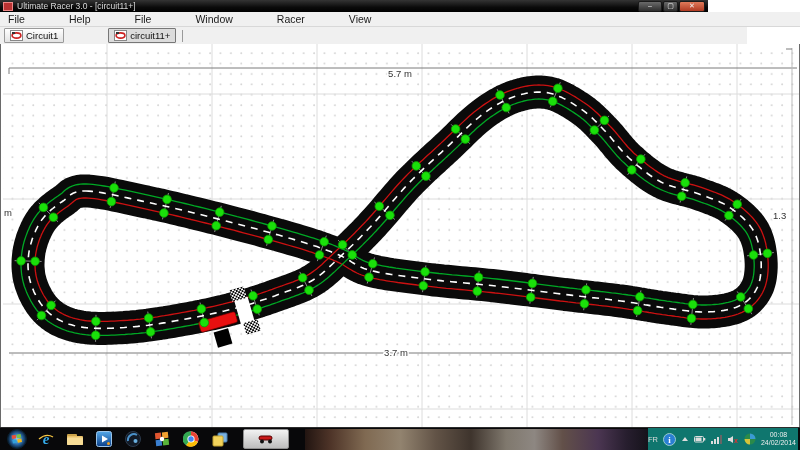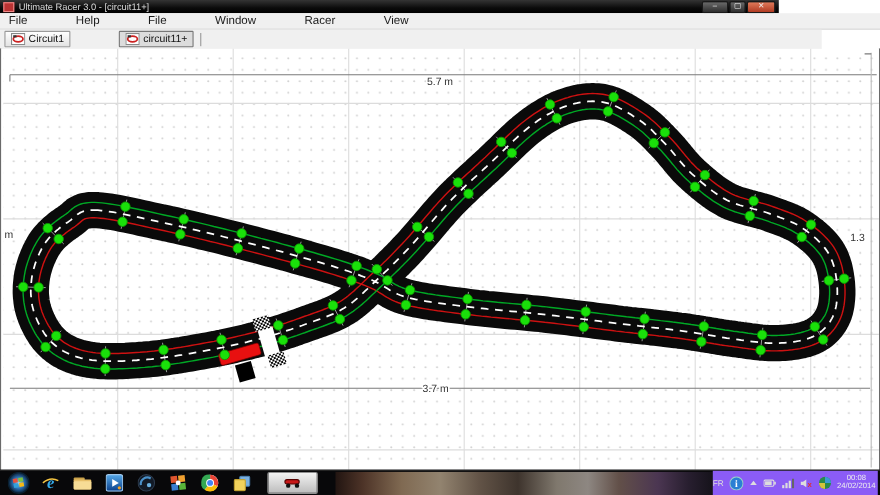--- a/index.html
+++ b/index.html
@@ -37,21 +37,21 @@
   #taskbar{position:absolute;bottom:0;left:0;width:800px;height:22px;background:#08080a;
     border-top:1px solid #2c2c2c;display:flex;align-items:center;}
   #wallpaper-gap{position:absolute;left:305px;top:1px;width:353px;height:21px;opacity:.92;
     background:linear-gradient(90deg,#241612,#53372a 7%,#8a7258 17%,#9e8e78 27%,#6a5a4c 37%,
       #433830 47%,#8a8276 57%,#99928c 65%,#6a564e 73%,#513a58 83%,#2a2032 91%,#0e0e12);}
   .tb-left{display:flex;align-items:center;gap:9px;padding-left:7px;position:relative;z-index:2;}
   .tb-icon{width:20px;height:20px;display:flex;align-items:center;justify-content:center;}
   .task-active{width:44px;height:18px;border:1px solid #8f8f8f;border-radius:2px;margin-left:4px;
     background:linear-gradient(#f2f2f2,#bdbdbd);display:flex;align-items:center;justify-content:center;}
   #tray{position:absolute;right:2px;top:0;height:22px;display:flex;align-items:center;gap:5px;
-    z-index:3;padding-right:2px;background:#8b5cf6;justify-content:space-between;}
+    z-index:3;padding-right:2px;background:#0f766e;justify-content:space-between;}
   #tray .lang{color:#ddd;font-size:7.5px;}
   #clock{color:#eee;font-size:7px;line-height:8px;text-align:center;}
   .tray-svg{display:block;}
 </style>
 </head>
 <body>
 
 <div id="screen">
 
   <div id="titlebar">

